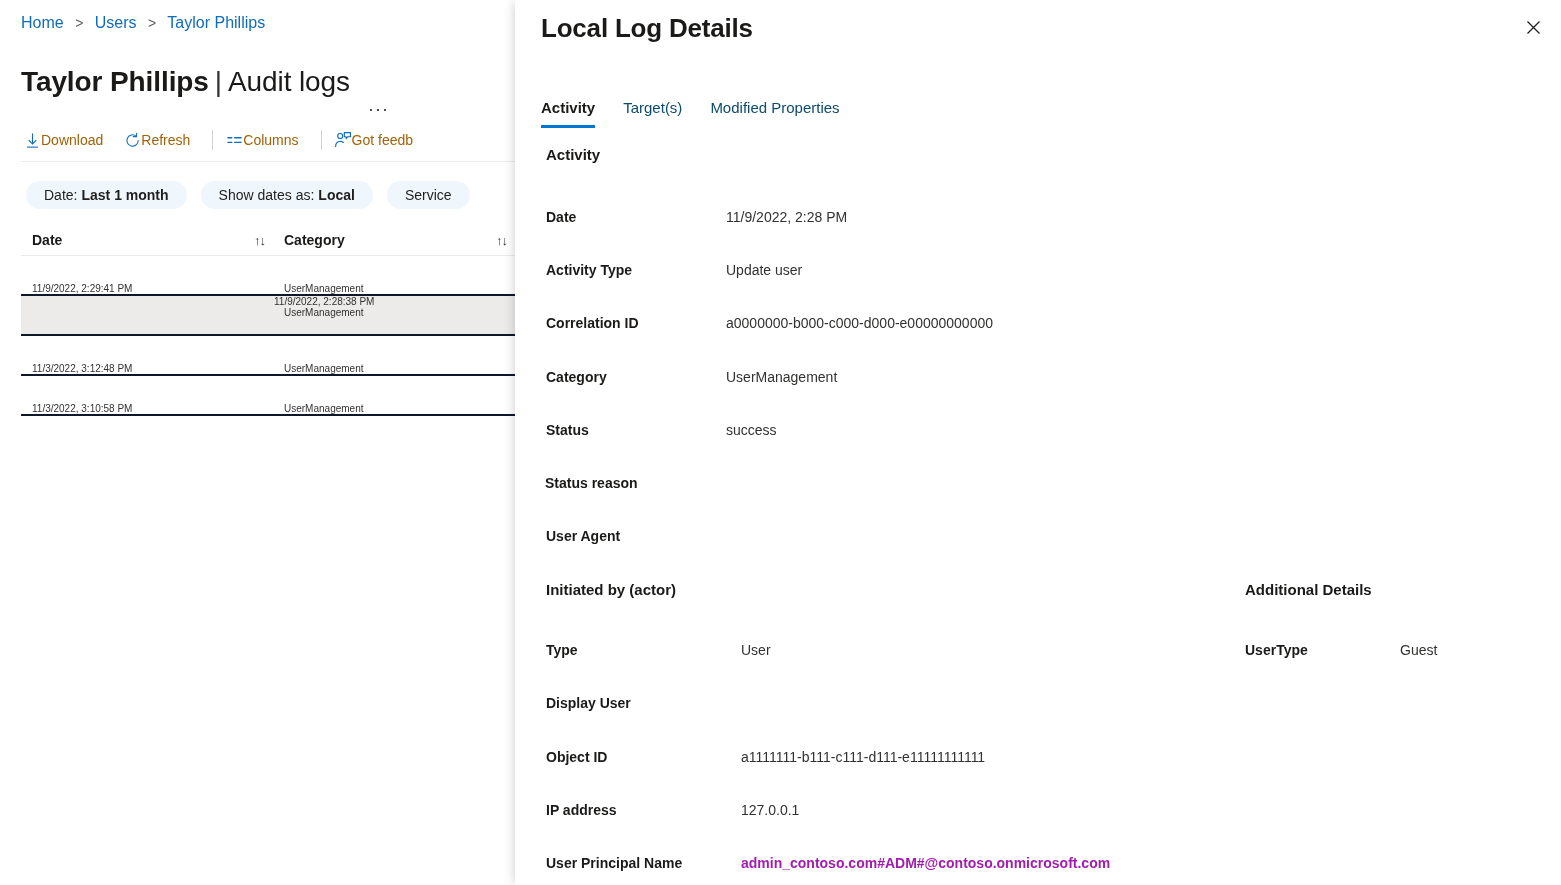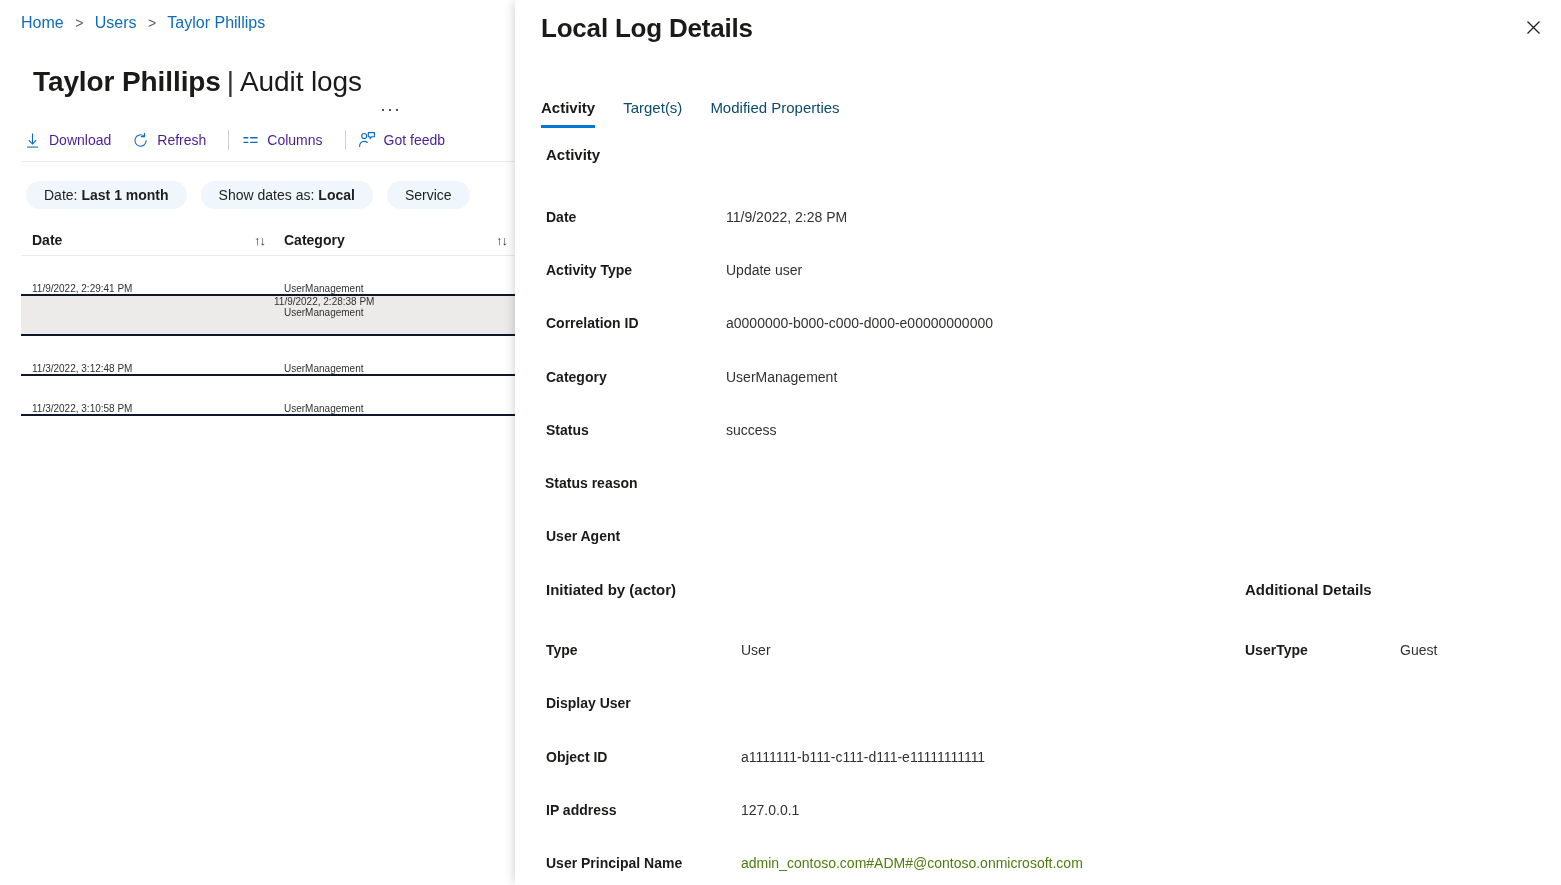--- a/index.html
+++ b/index.html
@@ -45,21 +45,21 @@
     cursor: pointer;
   }
   .crumb-sep {
     color: #605e5c;
     margin: 0 7px;
     font-size: 14px;
   }
 
   .page-title-row {
     position: absolute;
-    left: 33px; top: 44px;
+    left: 21px; top: 44px;
     display: flex;
     align-items: flex-end;
     white-space: nowrap;
   }
   .page-title {
     font-size: 28px;
     line-height: 38px;
     font-weight: 600;
     color: #1b1a19;
     letter-spacing: -0.1px;
@@ -88,26 +88,26 @@
     position: absolute;
     left: 21px; top: 122px;
     height: 36px;
     display: flex;
     align-items: center;
     white-space: nowrap;
   }
   .cmd {
     display: flex;
     align-items: center;
-    gap: 8px;
+    gap: 0;
     height: 32px;
     padding: 0 10px 0 2px;
     margin-right: 8px;
     cursor: pointer;
-    color: #4c1d95;
+    color: #a16207;
     font-size: 14px;
     background: transparent;
     border: none;
     font-family: inherit;
   }
   .cmd .ico {
     width: 18px; height: 18px;
     display: inline-flex;
     align-items: center;
     justify-content: center;
@@ -284,22 +284,23 @@
     color: #1b1a19;
     flex: 0 0 auto;
   }
   .f-value {
     font-size: 14px;
     font-weight: 400;
     color: #323130;
     flex: 0 0 auto;
   }
   .f-value.link {
-    color: #4d7c0f;
-    cursor: pointer;
+    color: #a21caf;
+    cursor: pointer;
+    font-weight: bold;
   }
 </style>
 </head>
 <body>
 
 <div id="app">
 
   <div class="blade">
 
     <div class="breadcrumb">

